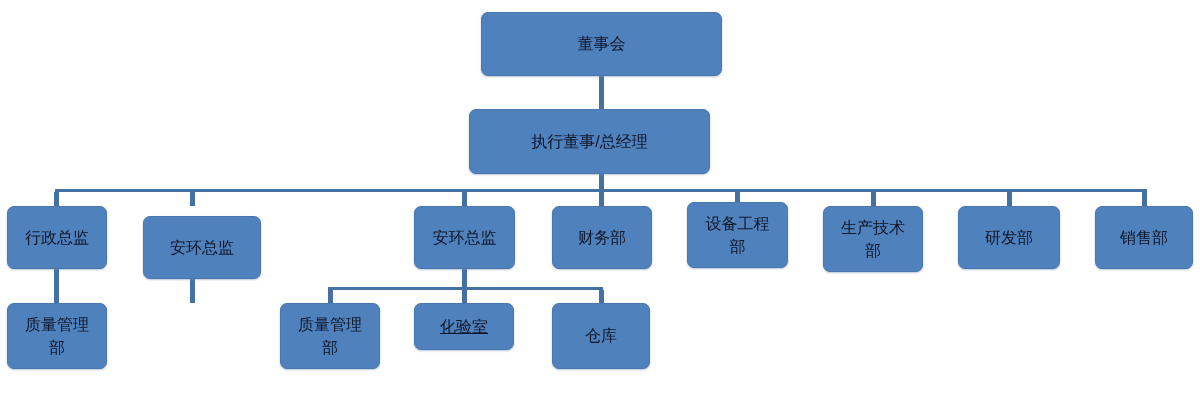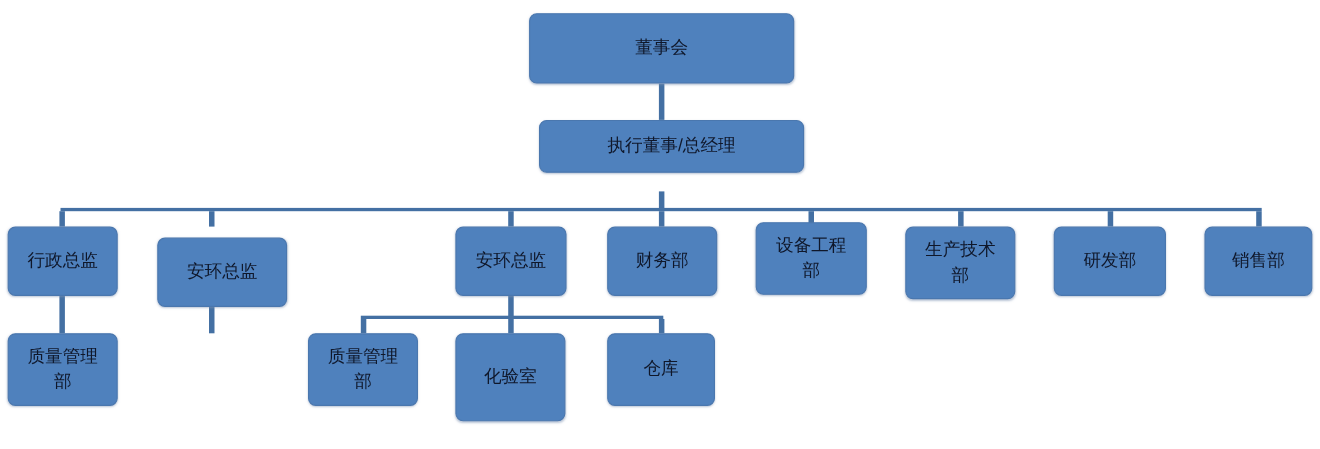--- a/index.html
+++ b/index.html
@@ -26,33 +26,33 @@
     text-align: center;
     padding: 3px 11px;
     box-shadow: 0 1px 2px rgba(130, 150, 180, 0.55);
   }
   .conn {
     position: absolute;
     background: #4470a3;
   }
   
   .n-board               { left: 481px; top: 12px;  width: 241px; height: 64px; }
-  .n-gm                  { left: 490px; top: 109px; width: 241px; height: 48px; }
+  .n-gm                  { left: 469px; top: 109px; width: 241px; height: 65px; }
   .n-admin-director      { left: 7px;   top: 206px; width: 100px; height: 63px; }
   .n-safety-director     { left: 143px; top: 216px; width: 118px; height: 63px; }
   .n-quality-director    { left: 414px; top: 206px; width: 101px; height: 63px; }
   .n-finance             { left: 552px; top: 206px; width: 100px; height: 63px; padding-left: 11px; }
   .n-equipment           { left: 687px; top: 202px; width: 101px; height: 66px; }
   .n-production          { left: 823px; top: 206px; width: 100px; height: 66px; }
   .n-rd                  { left: 958px; top: 206px; width: 102px; height: 63px; }
   .n-sales               { left: 1095px;top: 206px; width: 98px;  height: 63px; }
   .n-admin-hr            { left: 7px;   top: 303px; width: 100px; height: 66px; }
   .n-safety-env          { left: 143px; top: 303px; width: 100px; height: 66px; }
   .n-quality-mgmt        { left: 280px; top: 303px; width: 100px; height: 66px; }
-  .n-laboratory          { left: 414px; top: 303px; width: 100px; height: 80px; }
+  .n-laboratory          { left: 414px; top: 303px; width: 100px; height: 47px; text-decoration: underline; }
   .n-warehouse           { left: 552px; top: 303px; width: 98px;  height: 66px; }
   
   .c-board-gm      { left: 599px;  top: 76px;  width: 5px;    height: 33px; }
   .c-gm-bus        { left: 599px;  top: 174px; width: 5px;    height: 17px; }
   .c-bus1          { left: 55px;   top: 189px; width: 1092px; height: 3px; }
   .c-s-admin-dir   { left: 54px;   top: 192px; width: 5px;    height: 14px; }
   .c-s-safety-dir  { left: 190px;  top: 192px; width: 5px;    height: 14px; }
   .c-s-quality-dir { left: 462px;  top: 192px; width: 5px;    height: 14px; }
   .c-s-finance     { left: 599px;  top: 192px; width: 5px;    height: 14px; }
   .c-s-equipment   { left: 735px;  top: 192px; width: 5px;    height: 14px; }

